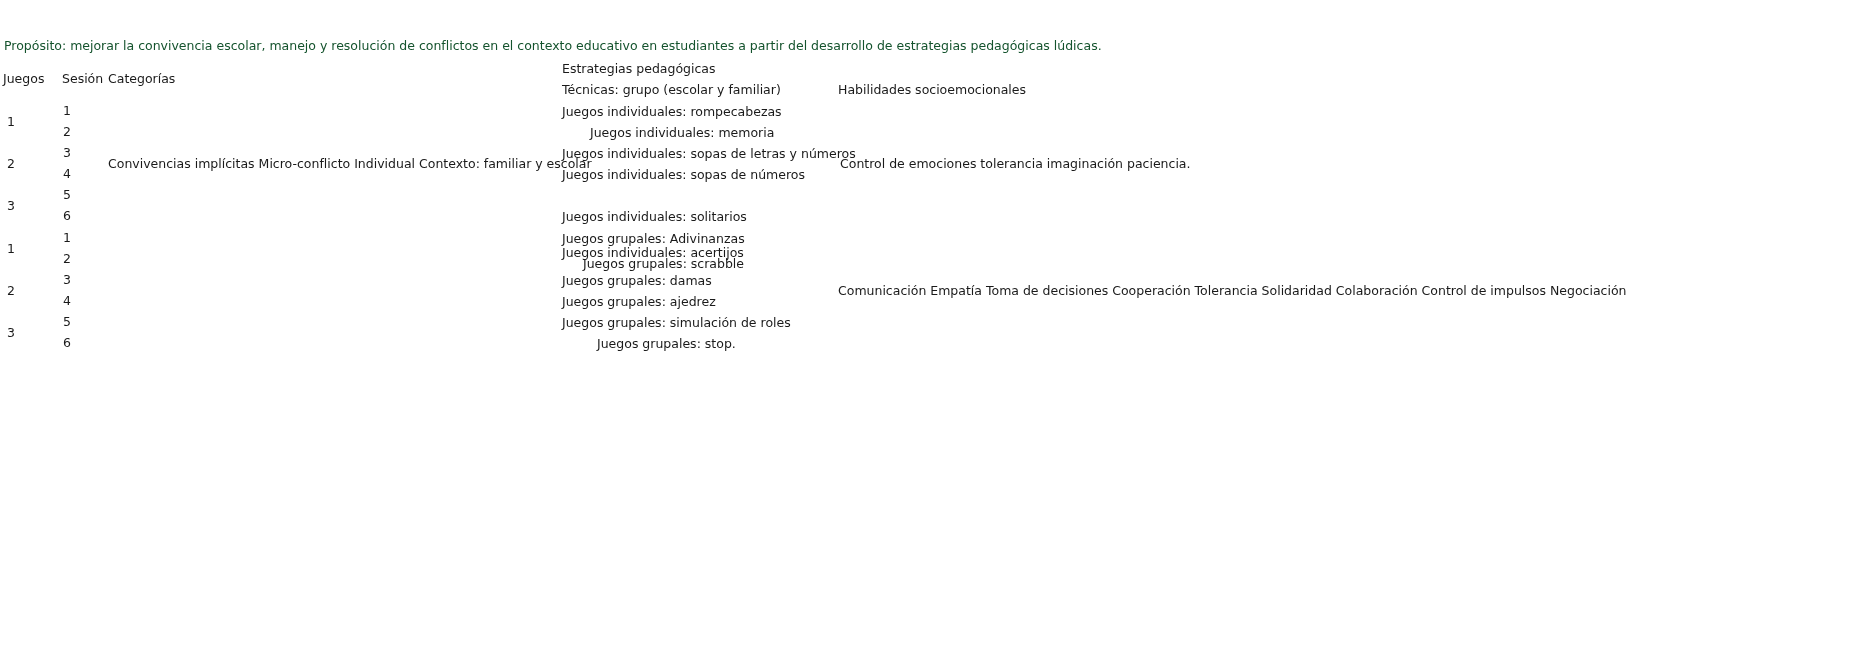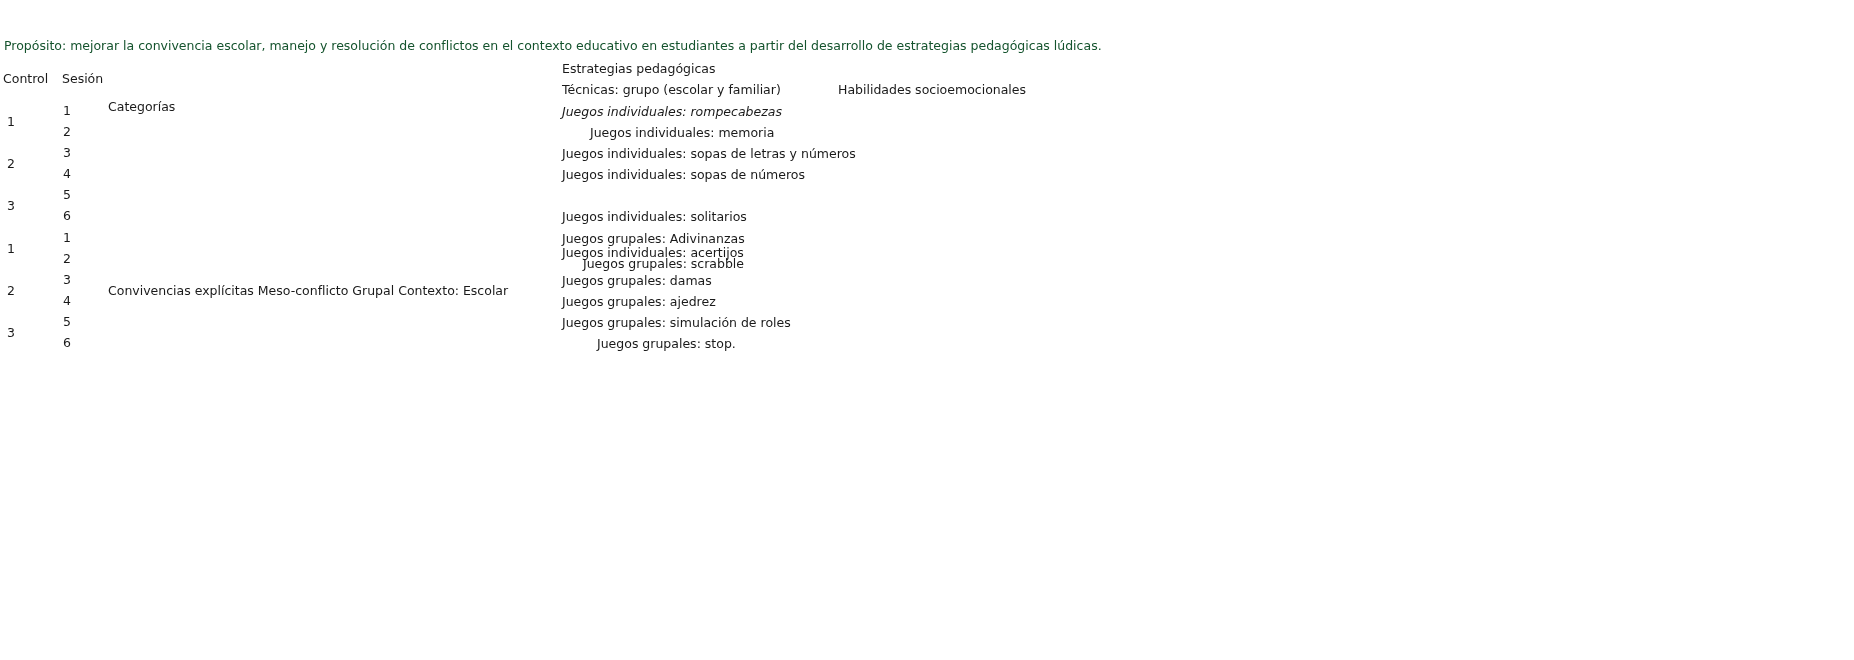--- a/index.html
+++ b/index.html
@@ -33,21 +33,21 @@
   }
   
   .hdr {
     position: absolute;
     font-size: 12.5px;
     white-space: nowrap;
     color: #1a1a1a;
   }
   .hdr-semana   { left: 3px;   top: 71px; }
   .hdr-sesion   { left: 62px;  top: 71px; }
-  .hdr-categorias { left: 108px; top: 71px; margin-top: 28px; }
+  .hdr-categorias { left: 108px; top: 71px; }
   .hdr-estrategias { left: 562px; top: 61px; }
   .hdr-tecnicas { left: 562px; top: 82px; }
   .hdr-habilidades { left: 838px; top: 82px; }
 
   
   .semana-cell, .sesion-cell, .tecnica-cell {
     position: absolute;
     font-size: 12.5px;
     white-space: nowrap;
     color: #1a1a1a;
@@ -69,31 +69,33 @@
     color: #1a1a1a;
   }
 </style>
 </head>
 <body>
 
 <div class="page">
 
   <div class="purpose">Propósito: mejorar la convivencia escolar, manejo y resolución de conflictos en el contexto educativo en estudiantes a partir del desarrollo de estrategias pedagógicas lúdicas.</div>
 
-  <div class="hdr hdr-semana">Control</div>
+  <div class="hdr hdr-semana">Juegos</div>
   <div class="hdr hdr-sesion">Sesión</div>
   <div class="hdr hdr-categorias">Categorías</div>
   <div class="hdr hdr-estrategias">Estrategias pedagógicas</div>
   <div class="hdr hdr-tecnicas">Técnicas: grupo (escolar y familiar)</div>
   <div class="hdr hdr-habilidades">Habilidades socioemocionales</div>
 
+  <div class="categoria-cell" style="left:108px; top:156px;">Convivencias implícitas Micro-conflicto Individual Contexto: familiar y escolar</div>
+  <div class="habilidad-cell" style="left:840px; top:156px;">Control de emociones tolerancia imaginación paciencia.</div>
 
   <div class="semana-cell" style="top:114px;">1</div>
   <div class="sesion-cell" style="top:103px;">1</div>
-  <div class="tecnica-cell" style="top:104px;font-style:italic;">Juegos individuales: rompecabezas</div>
+  <div class="tecnica-cell" style="top:104px;">Juegos individuales: rompecabezas</div>
 
   <div class="semana-cell" style="top:125px;"></div>
   <div class="sesion-cell" style="top:124px;">2</div>
   <div class="tecnica-cell" style="top:125px;margin-left:28px;">Juegos individuales: memoria</div>
 
   <div class="semana-cell" style="top:156px;">2</div>
   <div class="sesion-cell" style="top:145px;">3</div>
   <div class="tecnica-cell" style="top:146px;">Juegos individuales: sopas de letras y números</div>
 
   <div class="semana-cell" style="top:167px;"></div>
@@ -101,21 +103,21 @@
   <div class="tecnica-cell" style="top:167px;">Juegos individuales: sopas de números</div>
 
   <div class="semana-cell" style="top:198px;">3</div>
   <div class="sesion-cell" style="top:187px;">5</div>
   <div class="tecnica-cell" style="top:201px;margin-top:44px;">Juegos individuales: acertijos</div>
 
   <div class="semana-cell" style="top:209px;"></div>
   <div class="sesion-cell" style="top:208px;">6</div>
   <div class="tecnica-cell" style="top:209px;">Juegos individuales: solitarios</div>
 
-  <div class="categoria-cell" style="left:108px; top:283px;">Convivencias explícitas Meso-conflicto Grupal Contexto: Escolar</div>
+  <div class="habilidad-cell" style="left:838px; top:283px;">Comunicación Empatía Toma de decisiones Cooperación Tolerancia Solidaridad Colaboración Control de impulsos Negociación</div>
 
   <div class="semana-cell" style="top:241px;">1</div>
   <div class="sesion-cell" style="top:230px;">1</div>
   <div class="tecnica-cell" style="top:231px;">Juegos grupales: Adivinanzas</div>
 
   <div class="semana-cell" style="top:252px;"></div>
   <div class="sesion-cell" style="top:251px;">2</div>
   <div class="tecnica-cell" style="top:256px;margin-left:21px;">Juegos grupales: scrabble</div>
 
   <div class="semana-cell" style="top:283px;">2</div>

